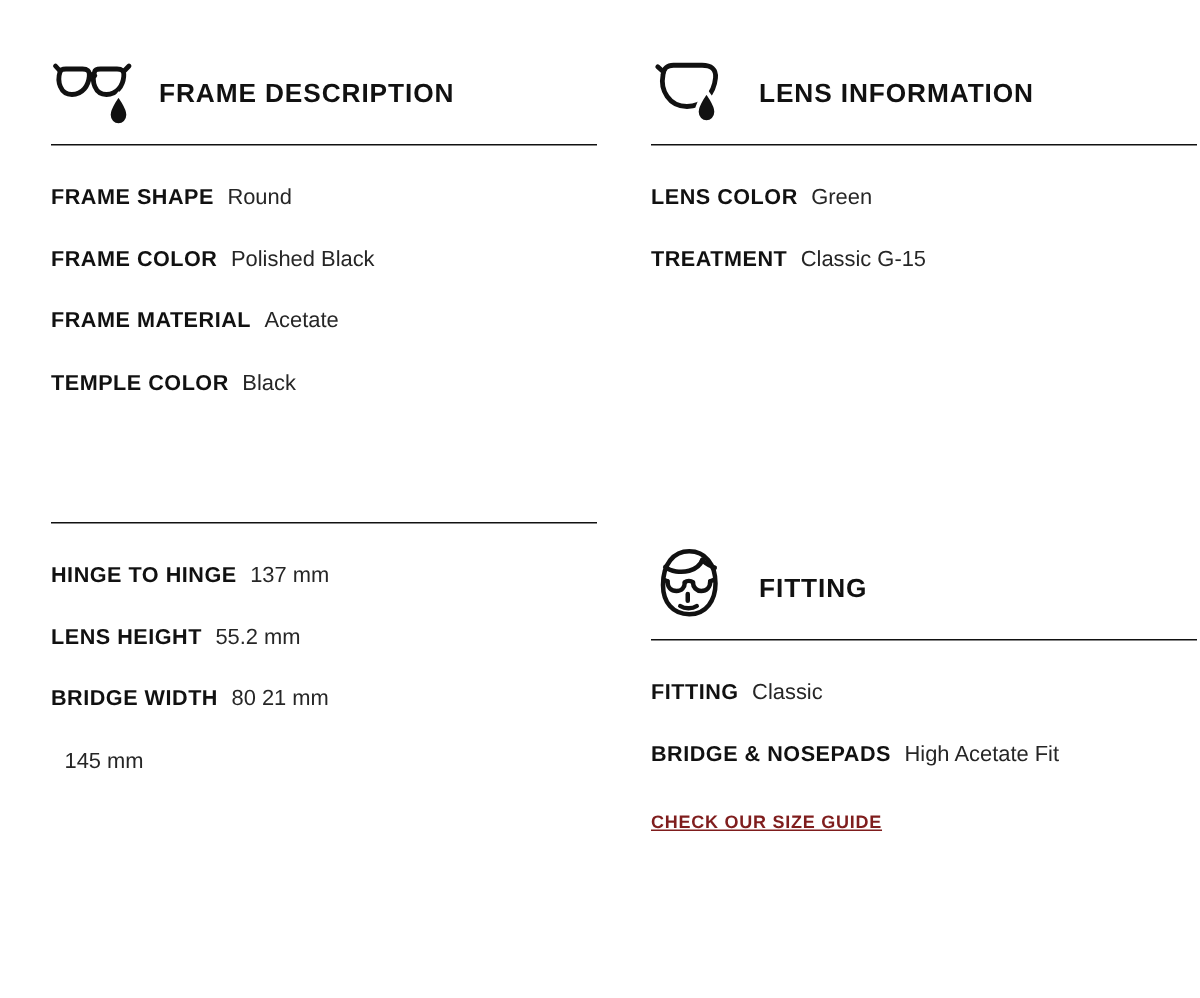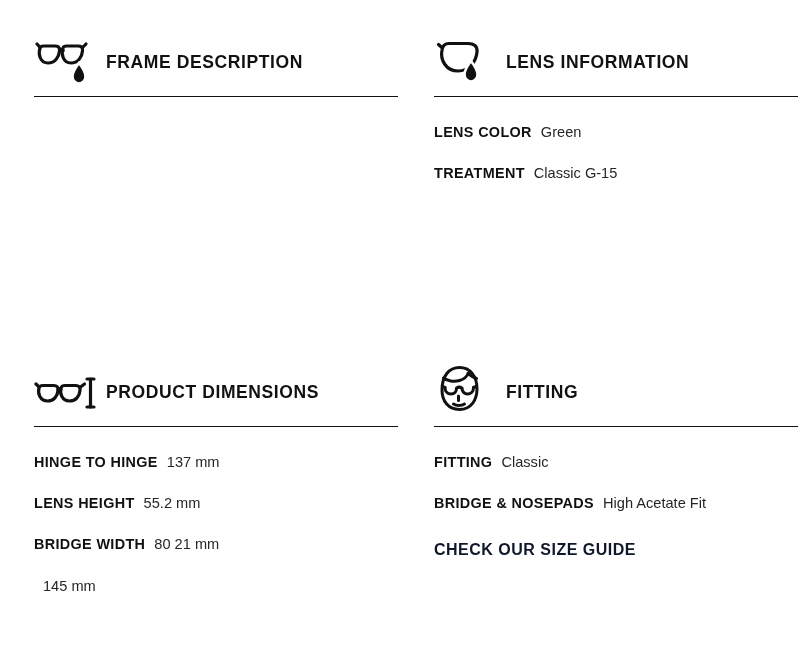--- a/index.html
+++ b/index.html
@@ -82,25 +82,26 @@
   .spec-value {
     font-size: 14.6px;
     font-weight: normal;
     color: #262626;
     margin-left: 9px;
     white-space: nowrap;
   }
   .size-guide {
     display: inline-block;
     margin-top: 6px;
-    font-size: 16px;
+    font-size: 12px;
     font-weight: bold;
     letter-spacing: 0.5px;
     text-transform: uppercase;
-    color: #0f172a;
+    color: #7f1d1d;
+    text-decoration: underline;
     cursor: pointer;
   }
   svg { display: block; }
 </style>
 </head>
 <body>
 
 <div class="sheet">
   <div class="grid">
 
@@ -114,20 +115,38 @@
               <path d="M25.8 20.5 C27 19.2 28 19.2 29.2 20.5"></path>
               <path d="M6.2 17.5 L3 14"></path>
               <path d="M48.6 17.5 L52 14"></path>
             </g>
             <path d="M45 33 C45 33 38.5 41.5 38.5 46.5 C38.5 50.5 41.5 53.5 45 53.5 C48.5 53.5 51.5 50.5 51.5 46.5 C51.5 41.5 45 33 45 33 Z" fill="#111111" stroke="#ffffff" stroke-width="2.6"></path>
           </svg>
         </div>
         <h2 class="panel-title">FRAME DESCRIPTION</h2>
       </div>
       <div class="rule"></div>
+      <div class="spec-list">
+        <div class="spec-row">
+          <span class="spec-label">FRAME SHAPE</span>
+          <span class="spec-value">Round</span>
+        </div>
+        <div class="spec-row">
+          <span class="spec-label">FRAME COLOR</span>
+          <span class="spec-value">Polished Black</span>
+        </div>
+        <div class="spec-row">
+          <span class="spec-label">FRAME MATERIAL</span>
+          <span class="spec-value">Acetate</span>
+        </div>
+        <div class="spec-row">
+          <span class="spec-label">TEMPLE COLOR</span>
+          <span class="spec-value">Black</span>
+        </div>
+      </div>
     </section>
 
     <section class="panel top">
       <div class="panel-head">
         <div class="panel-icon">
           <svg width="64" height="58" viewBox="0 0 64 58">
             <g fill="none" stroke="#111111" stroke-width="3.2" stroke-linecap="round" stroke-linejoin="round">
               <path d="M8 20 C6 30 12 41 24 41 C35 41 42 32 43 22 C43.6 16 40 13.5 34 13.5 L15 13.5 C10.5 13.5 8.6 15.5 8 20 Z"></path>
               <path d="M8.4 18 L4.5 14.5"></path>
             </g>
@@ -143,37 +162,20 @@
           <span class="spec-value">Green</span>
         </div>
         <div class="spec-row">
           <span class="spec-label">TREATMENT</span>
           <span class="spec-value">Classic G-15</span>
         </div>
       </div>
     </section>
 
     <section class="panel bottom">
-      <div class="panel-head">
-        <div class="panel-icon">
-          <svg width="64" height="52" viewBox="0 0 64 52">
-            <g fill="none" stroke="#111111" stroke-width="3.2" stroke-linecap="round" stroke-linejoin="round">
-              <path d="M5 22 C3.5 27.5 6 35 13.5 35 C20 35 23.5 30 24 24.5 C24.4 20.8 22.6 19.5 19.8 19.5 L9 19.5 C6.6 19.5 5.4 20 5 22 Z"></path>
-              <path d="M27 22 C25.5 27.5 28 35 35.5 35 C42 35 45.5 30 46 24.5 C46.4 20.8 44.6 19.5 41.8 19.5 L31 19.5 C28.6 19.5 27.4 20 27 22 Z"></path>
-              <path d="M24 23.5 C25.2 22.2 25.9 22.2 27 23.5"></path>
-              <path d="M5.2 21.2 L2 18"></path>
-              <path d="M46.2 21.2 L50.5 18"></path>
-              <path d="M56.5 13 L56.5 41"></path>
-              <path d="M53 13 L60 13"></path>
-              <path d="M53 41 L60 41"></path>
-            </g>
-          </svg>
-        </div>
-        <h2 class="panel-title">PRODUCT DIMENSIONS</h2>
-      </div>
       <div class="rule"></div>
       <div class="spec-list">
         <div class="spec-row">
           <span class="spec-label">HINGE TO HINGE</span>
           <span class="spec-value">137 mm</span>
         </div>
         <div class="spec-row">
           <span class="spec-label">LENS HEIGHT</span>
           <span class="spec-value">55.2 mm</span>
         </div>

